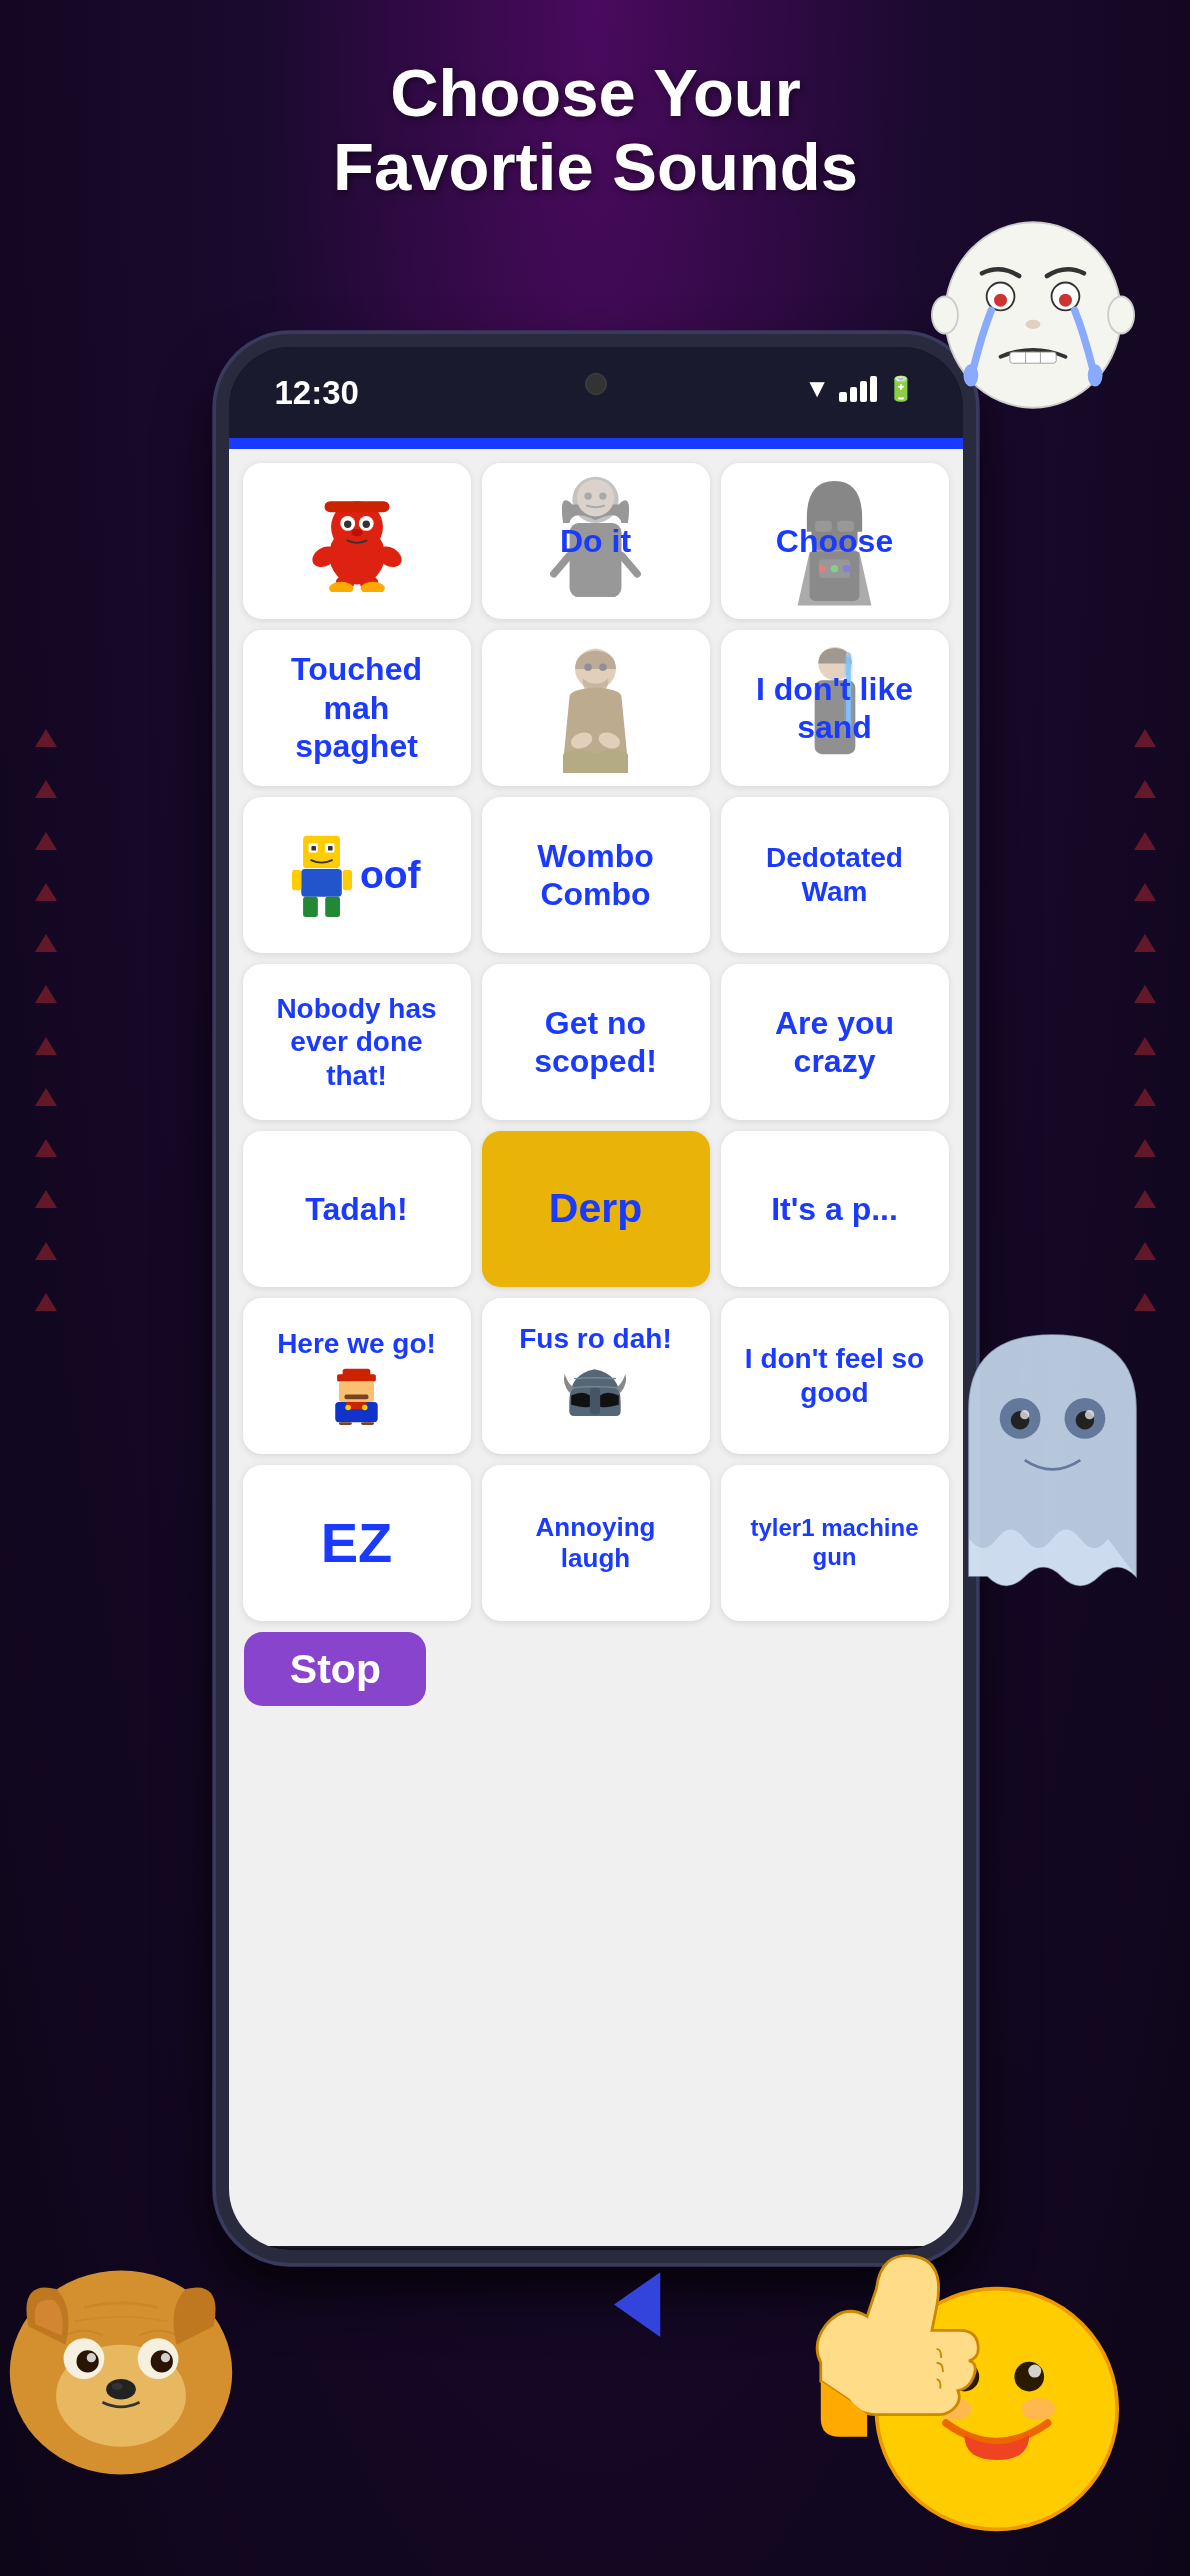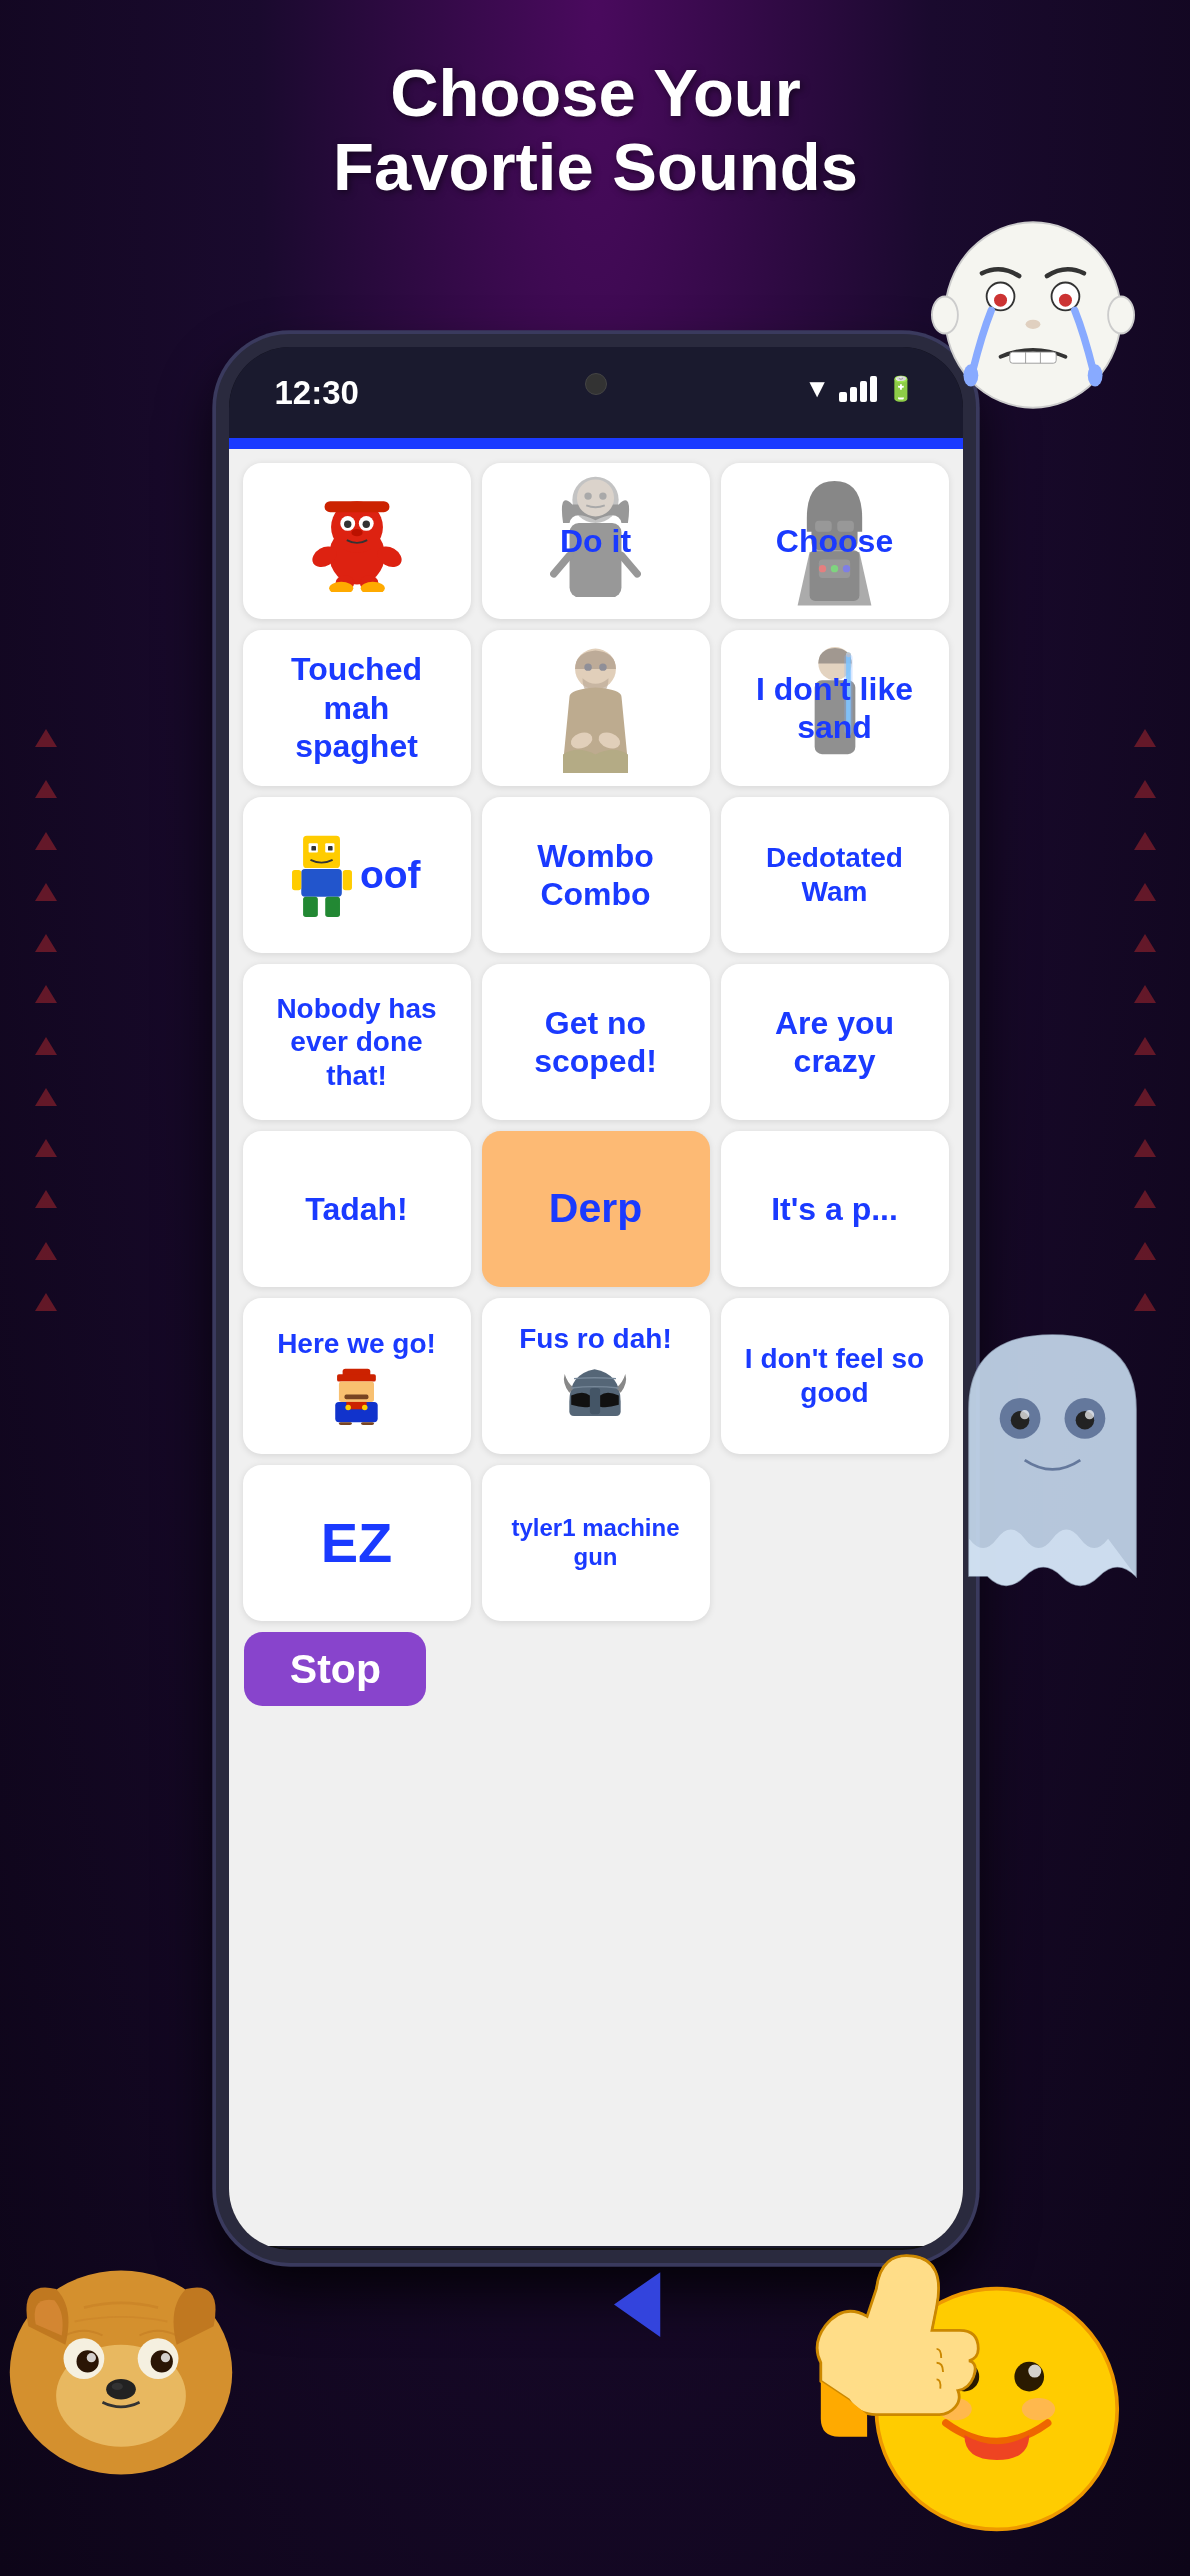--- a/index.html
+++ b/index.html
@@ -244,21 +244,21 @@
     .tile-wombo { background: white; }
     .tile-dedotated { background: white; }
 
     
     .tile-nobody { background: white; }
     .tile-scoped { background: white; }
     .tile-crazy { background: white; }
 
     
     .tile-tadah { background: white; }
-    .tile-derp { background: #fdba74; }
+    .tile-derp { background: #eab308; }
     .tile-its-a { background: white; }
 
     
     .tile-here { background: white; }
     .tile-fus { background: white; }
     .tile-feel { background: white; }
 
     
     .tile-ez { background: white; }
     .tile-annoying { background: white; }
@@ -669,20 +669,23 @@
       </div>
 
       <div class="sound-tile tile-feel">
         <span class="sound-tile-text" style="font-size:28px;">I don't feel so good</span>
       </div>
 
       <div class="sound-tile tile-ez">
         <span class="sound-tile-text large" style="font-size:56px;">EZ</span>
       </div>
 
+      <div class="sound-tile tile-annoying">
+        <span class="sound-tile-text" style="font-size:26px;">Annoying laugh</span>
+      </div>
 
       <div class="sound-tile tile-tyler">
         <span class="sound-tile-text" style="font-size:24px;">tyler1 machine gun</span>
       </div>
 
     </div>
 
     <div class="stop-btn-area">
       <div class="stop-btn">
         <span class="stop-btn-text">Stop</span>

